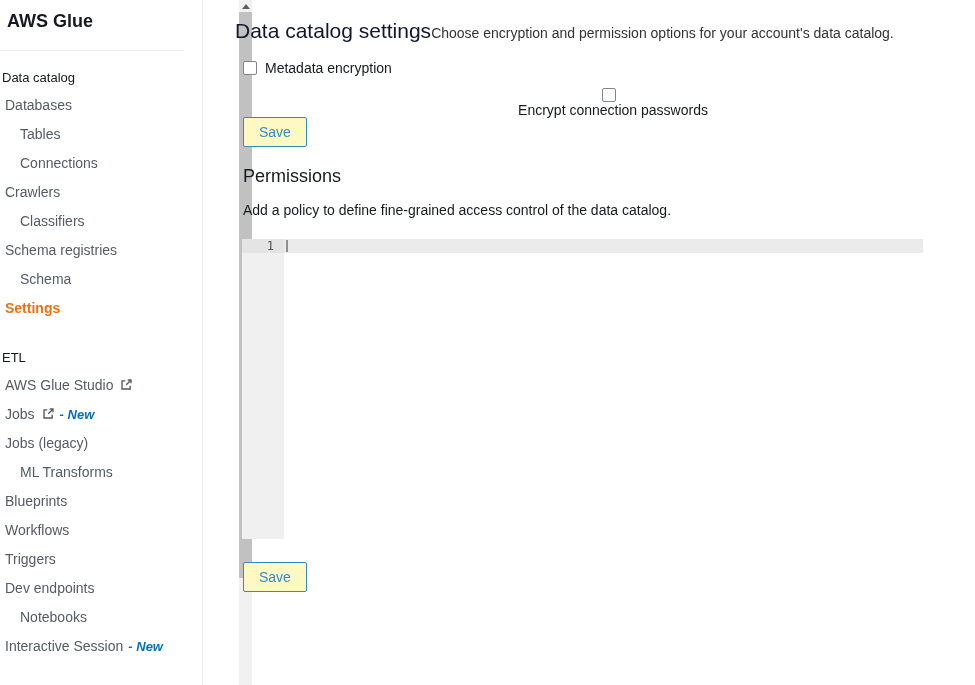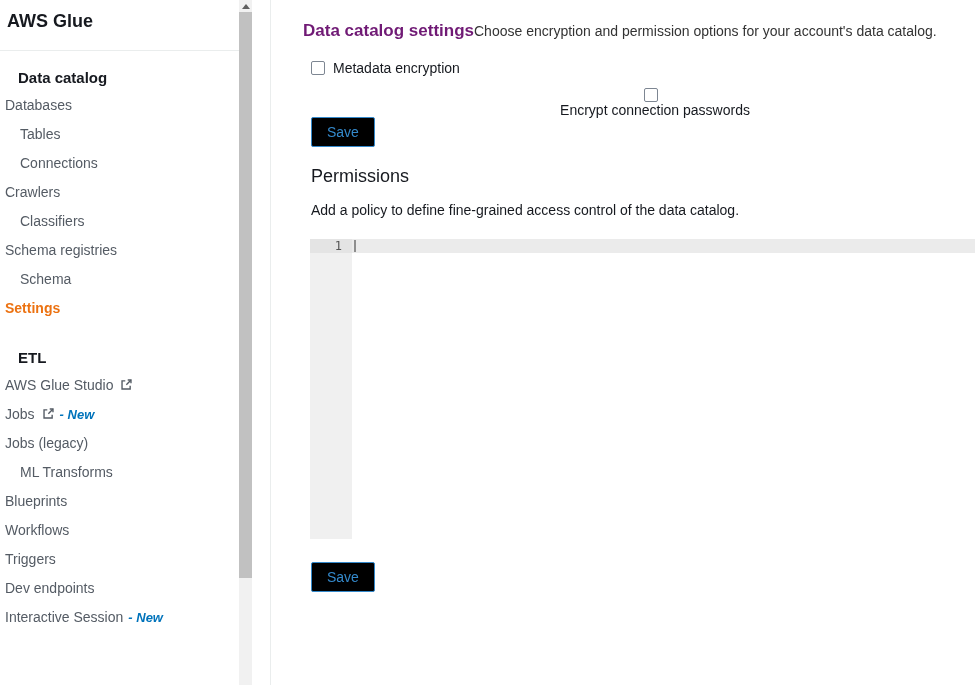--- a/index.html
+++ b/index.html
@@ -2,26 +2,26 @@
 <html><head>
 <meta charset="utf-8">
 <style>
   * { margin: 0; padding: 0; box-sizing: border-box; }
   html, body { width: 975px; height: 685px; overflow: hidden; background: #fff;
     font-family: "Liberation Sans", sans-serif; color: #16191f; }
 
   .page { position: relative; width: 975px; height: 685px; display: flex; }
 
   
-  .sidebar { position: relative; width: 271px; height: 685px; background: #fff;
+  .sidebar { position: relative; width: 203px; height: 685px; background: #fff;
     border-right: 1px solid #eaeded; flex: none; }
   .sidebar-inner { padding: 9px 18px 0 0; }
   .sidebar-title { font-size: 18px; font-weight: 700; line-height: 24px; padding-left: 7px; color: #16191f; }
   .sidebar-divider { border: none; border-top: 1px solid #eaeded; margin-top: 17px; }
-  .nav-heading { font-size: 15px; font-weight: 700; line-height: 26px; padding-left: 18px; color: #16191f; }
+  .nav-heading { font-size: 13px; font-weight: 400; line-height: 26px; padding-left: 2px; color: #16191f; }
   .nav-heading.first { margin-top: 14px; margin-bottom: 0; }
   .nav-heading.second { margin-top: 22px; }
   ul.nav { list-style: none; }
   li.nav-item { font-size: 14px; line-height: 29px; padding-left: 5px; color: #545b64; cursor: pointer; white-space: nowrap; }
   li.nav-item.indent { padding-left: 20px; }
   li.nav-item.active { color: #ec7211; font-weight: 700; }
   .ext-icon { display: inline-block; width: 13px; height: 13px; margin-left: 7px; vertical-align: -1px; color: #545b64; }
   .ext-icon svg { display: block; width: 13px; height: 13px; }
   .new-badge { color: #0073bb; font-weight: 700; font-style: italic; font-size: 13px; margin-left: 5px; }
 
@@ -29,35 +29,35 @@
   .sb-scrollbar { position: absolute; top: 0; left: 239px; width: 13px; height: 685px; background: #f1f1f1; }
   .sb-up { position: absolute; top: 0; left: 0; width: 13px; height: 12px; background: #f1f1f1;
     display: flex; align-items: center; justify-content: center; cursor: pointer; }
   .sb-up:before { content: ""; width: 0; height: 0; border-left: 4px solid transparent;
     border-right: 4px solid transparent; border-bottom: 5px solid #606060; }
   .sb-thumb { position: absolute; top: 12px; left: 0; width: 13px; height: 566px; background: #c1c1c1; cursor: pointer; }
 
   
   .main { flex: 1; padding: 17px 0 0 32px; position: relative; }
   .page-header { display: flex; align-items: baseline; }
-  .page-title { font-size: 17px; line-height: 28px; font-weight: 700; color: #701a75; }
+  .page-title { font-size: 21px; line-height: 28px; font-weight: 400; color: #0f172a; }
   .page-subtitle { font-size: 14px; color: #333; margin-left: 0; }
 
   .section { margin-left: 8px; }
   .section-heading { font-size: 18px; font-weight: 400; line-height: 24px; color: #16191f; }
   .h-encryption { margin-top: 55px; }
   .h-permissions { margin-top: 17px; }
 
   .checkbox-row { display: flex; align-items: center; height: 22px; cursor: pointer; text-align: right; }
   .checkbox-row.first { margin-top: 12px; }
   .checkbox-row.second { margin-top: 9px; flex-direction: column; }
   .checkbox { width: 14px; height: 14px; border: 1px solid #7d8692; border-radius: 2px; background: #fff; flex: none; }
   .checkbox-label { font-size: 14px; margin-left: 8px; color: #16191f; }
 
-  .save-button { display: inline-block; margin-top: 7px; background: #000000; border: 1px solid #3489cb;
+  .save-button { display: inline-block; margin-top: 7px; background: #fef9c3; border: 1px solid #3489cb;
     border-radius: 2px; color: #3489cb; font-size: 14px; line-height: 18px; padding: 5px 15px;
     font-family: "Liberation Sans", sans-serif; cursor: pointer; }
   .save-button.second { margin-top: 23px; }
 
   .perm-desc { font-size: 14px; line-height: 20px; margin-top: 12px; color: #16191f; }
 
   
   .editor { position: relative; margin-left: -1px; margin-top: 19px; width: 681px; height: 300px;
     background: #fff; font-family: "DejaVu Sans Mono", monospace; font-size: 12px; }
   .editor-gutter { position: absolute; left: 0; top: 0; width: 42px; height: 300px; background: #f0f0f0; }
@@ -104,20 +104,21 @@
                 <path d="M9.5 2.5h4v4" fill="none" stroke="currentColor" stroke-width="1.7"></path>
                 <path d="M13.3 2.7L7.8 8.2" fill="none" stroke="currentColor" stroke-width="1.7"></path>
               </svg></span><span class="new-badge">- New</span>
         </li>
         <li class="nav-item"><span>Jobs (legacy)</span></li>
         <li class="nav-item indent"><span>ML Transforms</span></li>
         <li class="nav-item"><span>Blueprints</span></li>
         <li class="nav-item"><span>Workflows</span></li>
         <li class="nav-item"><span>Triggers</span></li>
         <li class="nav-item"><span>Dev endpoints</span></li>
+        <li class="nav-item indent"><span>Notebooks</span></li>
         <li class="nav-item"><span>Interactive Session</span><span class="new-badge">- New</span></li>
       </ul>
     </div>
 
     <div class="sb-scrollbar">
       <div class="sb-up"></div>
       <div class="sb-thumb"></div>
     </div>
   </aside>
 

